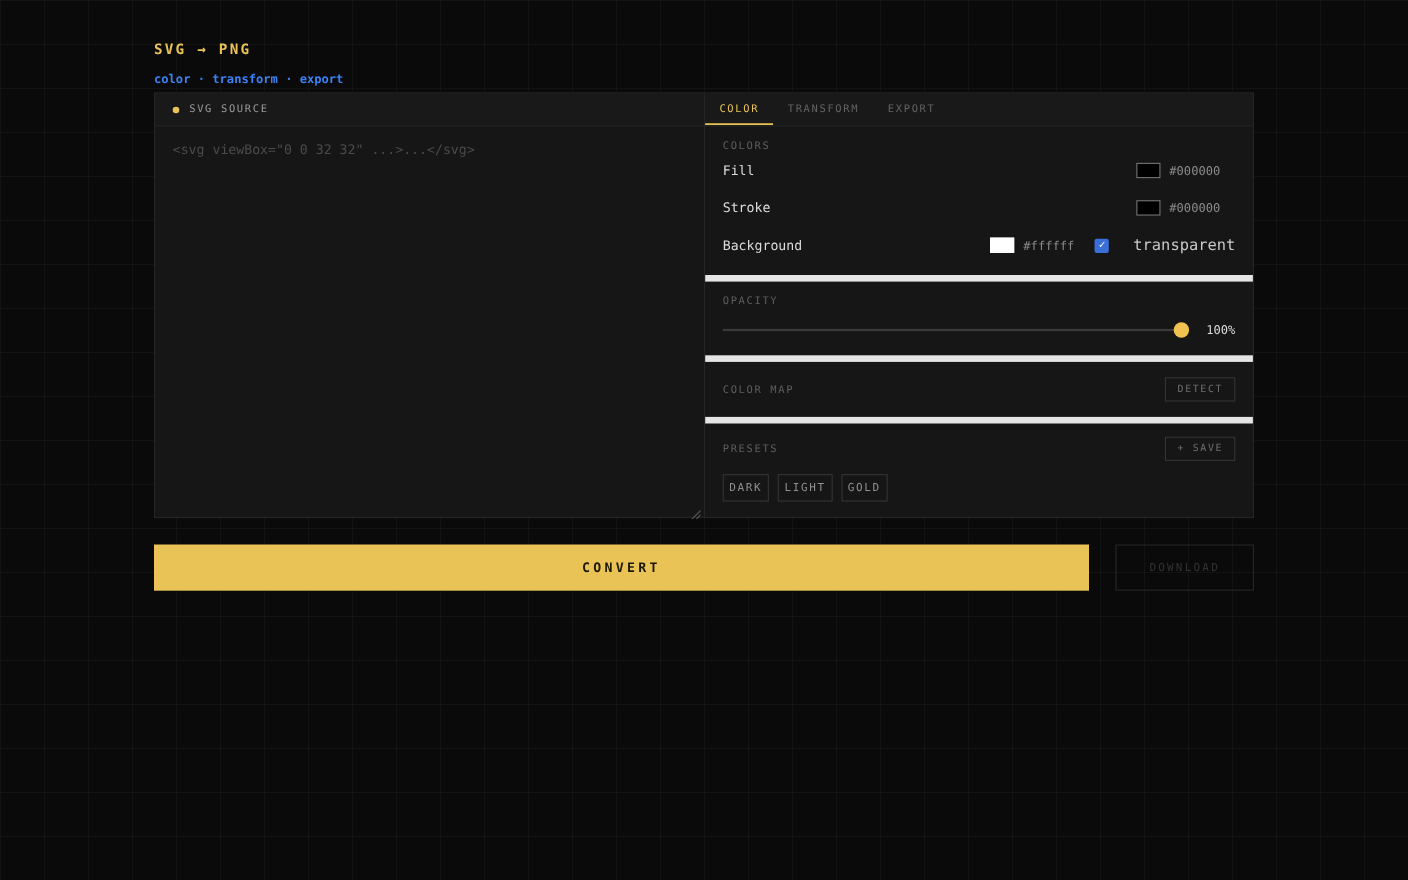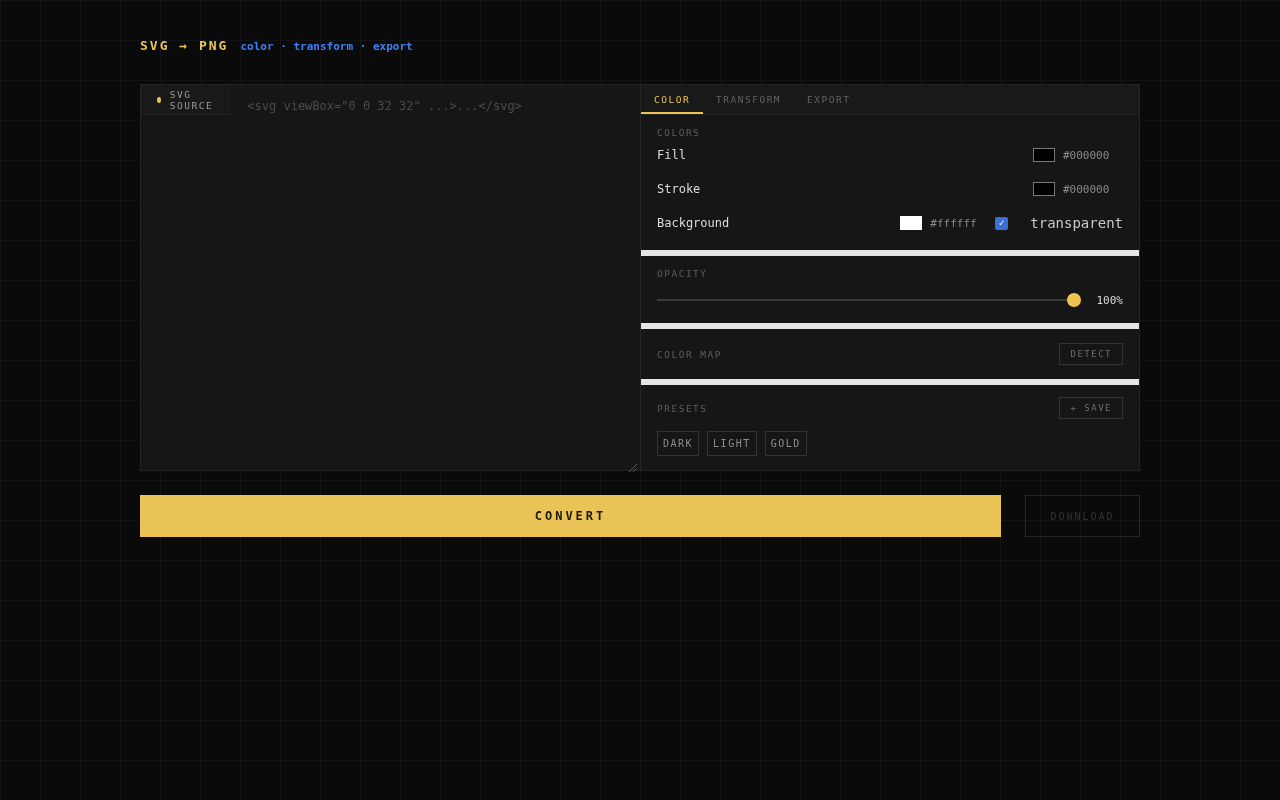--- a/index.html
+++ b/index.html
@@ -10,27 +10,27 @@
     background-image:
       linear-gradient(rgba(255,255,255,0.035) 1px, transparent 1px),
       linear-gradient(90deg, rgba(255,255,255,0.035) 1px, transparent 1px);
     background-size:40px 40px;
     color:#ddd;
     overflow:hidden;
   }
   .wrap { width:1000px; margin:0 auto; padding-top:38px; }
 
   
-  .hdr { display:flex; align-items:baseline; gap:12px; height:20px; margin-bottom:26px; }
+  .hdr { display:flex; align-items:baseline; gap:12px; height:20px; margin-bottom:26px;flex-direction:column; }
   .brand { font-size:13px; font-weight:bold; letter-spacing:2px; color:#e9c356; white-space:pre; }
   .subtitle { font-size:11px; color:#3b82f6;font-weight:bold; }
 
   
   .panels { display:flex; border:1px solid #252525; background:#161616; min-height:362px; }
-  .panel-left { width:500px; border-right:1px solid #252525; display:flex; position:relative; }
+  .panel-left { width:500px; border-right:1px solid #252525; display:flex; flex-direction:column; position:relative; }
   .panel-right { flex:1; display:flex; flex-direction:column; }
 
   .panel-head { height:30px; background:#191919; border-bottom:1px solid #252525;
     display:flex; align-items:center; gap:9px; padding:0 16px; flex:0 0 30px; }
   .dot { width:6px; height:6px; border-radius:50%; background:#e9c356; }
   .micro { font-size:9.5px; letter-spacing:1.5px; color:#9a9a9a; }
 
   textarea.src {
     flex:1; background:transparent; border:none; outline:none; resize:none;
     color:#bbb; font-family:inherit; font-size:12px; padding:14px 16px;
@@ -75,21 +75,21 @@
   .sec-cmrow { padding:14px 16px; }
 
   .preset-btns { display:flex; gap:8px; margin-top:12px; margin-bottom:4px; }
   .preset-btn { background:transparent; border:1px solid #343434; color:#8f8f8f;
     font-family:inherit; font-size:10px; letter-spacing:1.5px; padding:6px 5px; cursor:pointer; }
 
   
   .actions { display:flex; gap:24px; margin-top:24px; }
   .convert-btn { flex:1; height:42px; background:#e9c356; border:none; color:#1e1803;
     font-family:inherit; font-weight:bold; font-size:12px; letter-spacing:3px; cursor:pointer; }
-  .download-btn { width:115px; height:42px; background:transparent; border:1px solid #262626;
+  .download-btn { width:126px; height:42px; background:transparent; border:1px solid #262626;
     color:#323232; font-family:inherit; font-size:10px; letter-spacing:2px; }
 </style>
 </head>
 <body>
 
 <div class="wrap">
 
   <div class="hdr">
     <span class="brand"><span>SVG</span> <span>→</span> <span>PNG</span></span>
     <span class="subtitle">color · transform · export</span>

